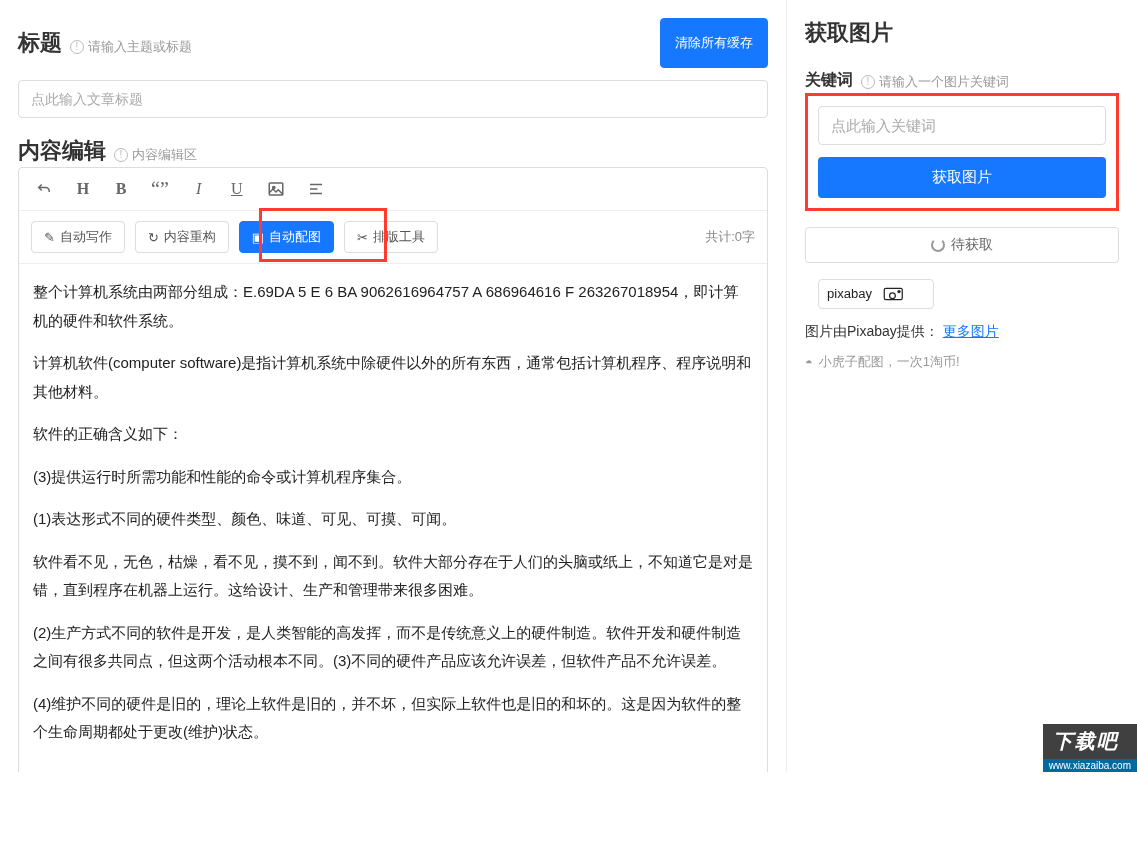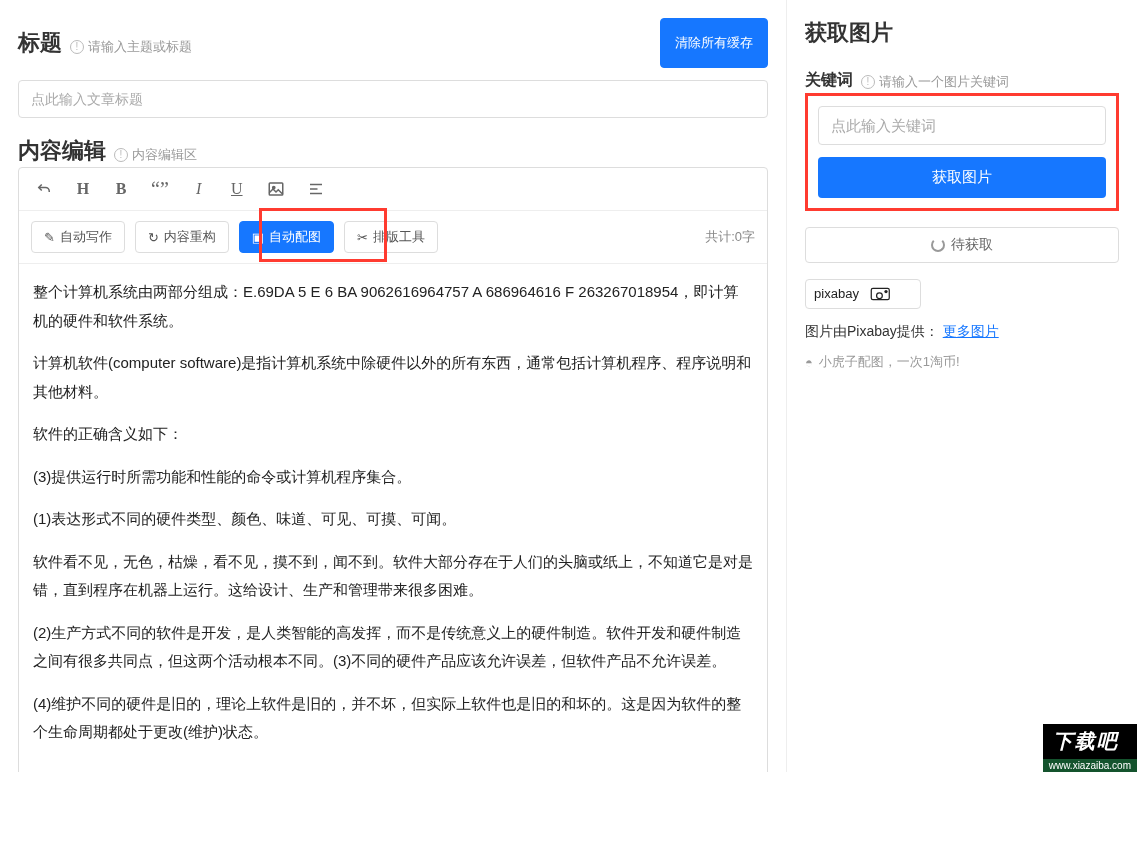--- a/index.html
+++ b/index.html
@@ -35,30 +35,30 @@
 .content-area p { margin-bottom: 14px; }
 
 .kw-input { width: 100%; padding: 10px 12px; border: 1px solid #ddd; border-radius: 4px; font-size: 15px; margin-bottom: 12px; }
 .kw-input::placeholder { color: #aaa; }
 .fetch-btn { width: 100%; padding: 11px; background: #1677ff; color: #fff; border: none; border-radius: 4px; font-size: 15px; cursor: pointer; }
 .sidebar-highlight { border: 3px solid #ff3b30; padding: 10px; margin-bottom: 16px; }
 
 .pending { border: 1px solid #ddd; border-radius: 4px; padding: 8px; text-align: center; color: #666; font-size: 14px; margin-bottom: 16px; display: flex; align-items: center; justify-content: center; gap: 6px; }
 .spinner { width: 14px; height: 14px; border: 2px solid #999; border-top-color: transparent; border-radius: 50%; }
 
-.pixabay-badge { border: 1px solid #ddd; border-radius: 4px; padding: 5px 8px; display: inline-flex; align-items: center; margin-bottom: 14px; }
+.pixabay-badge { border: 1px solid #ddd; border-radius: 4px; padding: 5px 8px; display: inline-flex; align-items: center; margin-bottom: 14px; margin-left: 13px; }
 .pixabay-badge svg { height: 18px; }
 
 .credit-row { font-size: 14px; color: #333; margin-bottom: 12px; }
 .credit-row a { color: #1677ff; text-decoration: underline; }
 .footer-note { font-size: 13px; color: #999; display: flex; align-items: center; gap: 6px; }
 
 .watermark { position: absolute; right: 0; bottom: 0; }
-.wm-box { background: #000000; color: #fff; padding: 4px 10px; font-size: 20px; font-weight: bold; font-style: italic; letter-spacing: 2px; }
-.wm-url { background: #14532d; color: #fff; font-size: 10px; padding: 1px 6px; text-align: right; }
+.wm-box { background: #404040; color: #fff; padding: 4px 10px; font-size: 20px; font-weight: bold; font-style: italic; letter-spacing: 2px; }
+.wm-url { background: #0369a1; color: #fff; font-size: 10px; padding: 1px 6px; text-align: right; }
 
 .h-title-row { display: flex; align-items: baseline; }
 </style>
 </head>
 <body>
 
 <div class="container">
   <div class="main">
 
     <div class="section-header">

